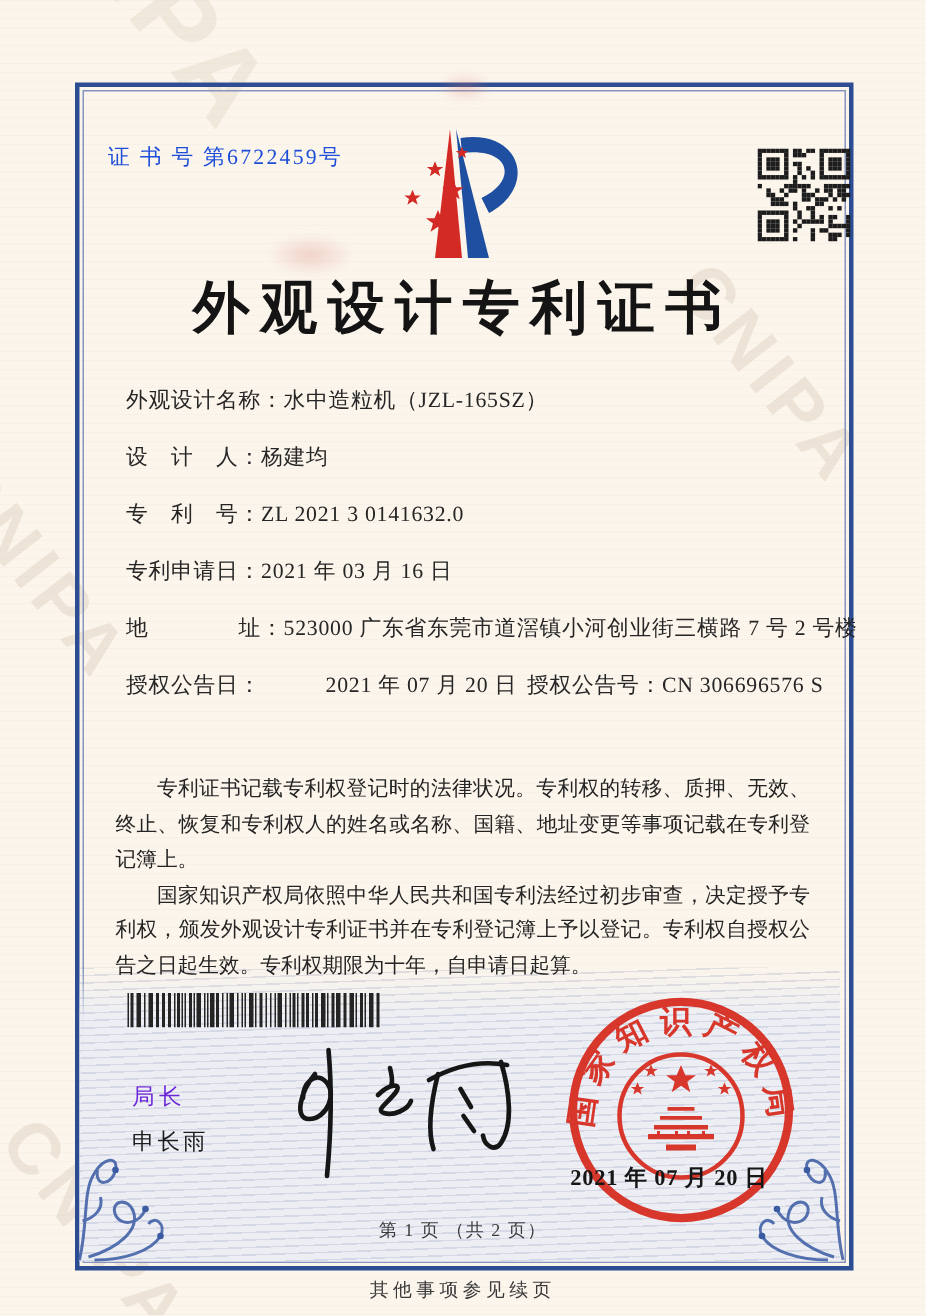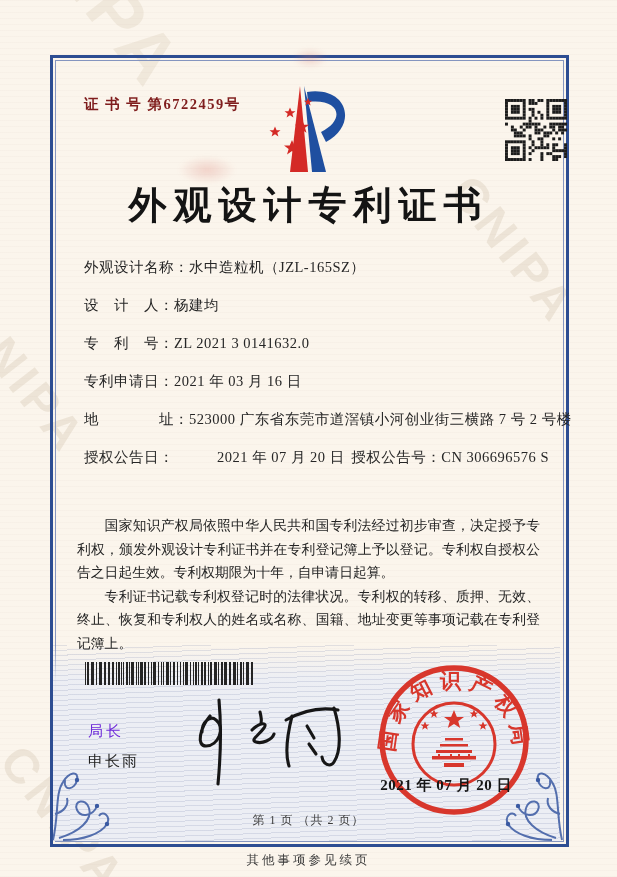--- a/index.html
+++ b/index.html
@@ -9,21 +9,21 @@
         background:repeating-linear-gradient(180deg,rgba(219,199,190,0.10) 0 1px,rgba(0,0,0,0) 1px 6px);}
   .wm{position:absolute;z-index:1;font:700 48px "Liberation Sans","DejaVu Sans",sans-serif;
         color:rgba(172,148,112,0.17);transform:rotate(52deg);letter-spacing:5px;white-space:nowrap;}
   .wm.big{font-size:72px;color:rgba(172,148,112,0.13);}
   .frame{position:absolute;left:50px;top:55px;width:513px;height:786px;border:3px solid #2d4d92;z-index:2;}
   .frame-inner{position:absolute;inset:2px;border:1px solid #8595bf;}
   .band{position:absolute;left:53px;top:645px;width:507px;height:196px;z-index:2;
         background-image:repeating-linear-gradient(178deg,rgba(118,130,172,0.20) 0 1px,rgba(0,0,0,0) 1px 5px),
         linear-gradient(180deg,rgba(236,238,244,0) 0,rgba(236,238,244,0.95) 34px,#eceef4 60px);}
   .smudge{position:absolute;z-index:2;background:radial-gradient(ellipse,rgba(214,118,108,0.28),rgba(214,118,108,0) 70%);filter:blur(2px);}
-  .cert-no{position:absolute;left:84px;top:95px;z-index:3;font-size:14.5px;color:#7f1d1d;letter-spacing:1.5px;font-weight:bold;}
+  .cert-no{position:absolute;left:72px;top:95px;z-index:3;font-size:14.5px;color:#1d4ed8;letter-spacing:1.5px;}
   .logo{position:absolute;left:247px;top:82px;z-index:3;}
   .qr{position:absolute;left:505px;top:99px;z-index:3;width:62px;height:62px;}
   .title{position:absolute;left:0;right:0;top:180px;z-index:3;text-align:center;
         font-size:38px;font-weight:700;letter-spacing:7px;color:#141414;}
   .fields{position:absolute;left:84px;top:257px;width:465px;z-index:3;display:flex;flex-direction:column;gap:17px;
         font-size:14.5px;color:#262626;}
   .frow{display:flex;line-height:21px;}
   .frow .pair{display:flex;}
   .frow .pair.first{width:290px;gap:43px;}
   .flabel{white-space:pre;letter-spacing:0.5px;}
@@ -322,22 +322,22 @@
           <span class="fvalue">2021 年 07 月 20 日</span>
         </span>
       <span class="pair">
           <span class="flabel">授权公告号：</span>
           <span class="fvalue">CN 306696576 S</span>
         </span>
     </div>
   </div>
 
   <div class="paras">
+    <p>专利证书记载专利权登记时的法律状况。专利权的转移、质押、无效、终止、恢复和专利权人的姓名或名称、国籍、地址变更等事项记载在专利登记簿上。</p>
     <p>国家知识产权局依照中华人民共和国专利法经过初步审查，决定授予专利权，颁发外观设计专利证书并在专利登记簿上予以登记。专利权自授权公告之日起生效。专利权期限为十年，自申请日起算。</p>
-    <p>专利证书记载专利权登记时的法律状况。专利权的转移、质押、无效、终止、恢复和专利权人的姓名或名称、国籍、地址变更等事项记载在专利登记簿上。</p>
   </div>
 
   <div class="barcode" id="barcode"><svg width="172" height="23">
         <rect x="1" y="0" width="1" height="23" fill="#242424"></rect>
         <rect x="3" y="0" width="2" height="23" fill="#242424"></rect>
         <rect x="7" y="0" width="3" height="23" fill="#242424"></rect>
         <rect x="12" y="0" width="1" height="23" fill="#242424"></rect>
         <rect x="15" y="0" width="3" height="23" fill="#242424"></rect>
         <rect x="20" y="0" width="2" height="23" fill="#242424"></rect>
         <rect x="24" y="0" width="2" height="23" fill="#242424"></rect>

